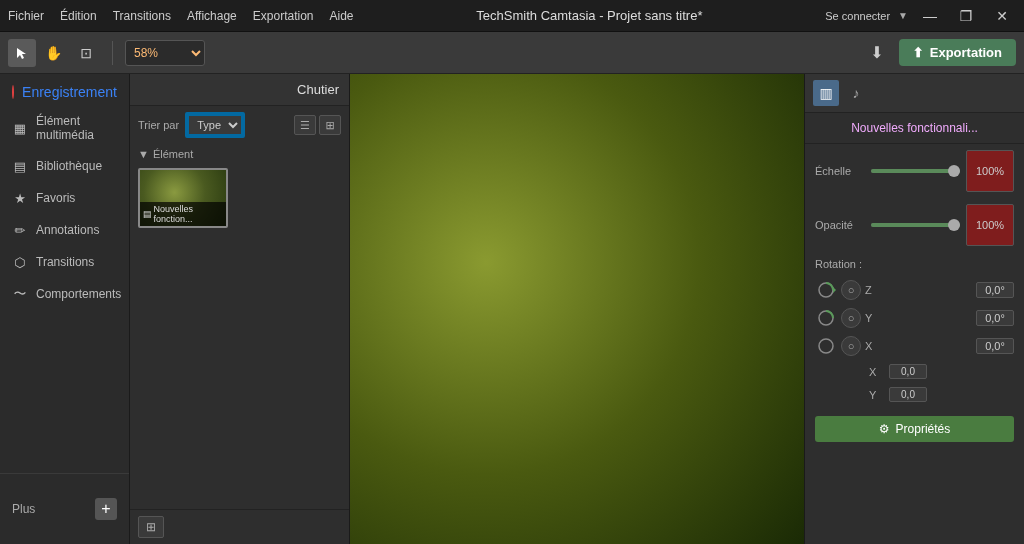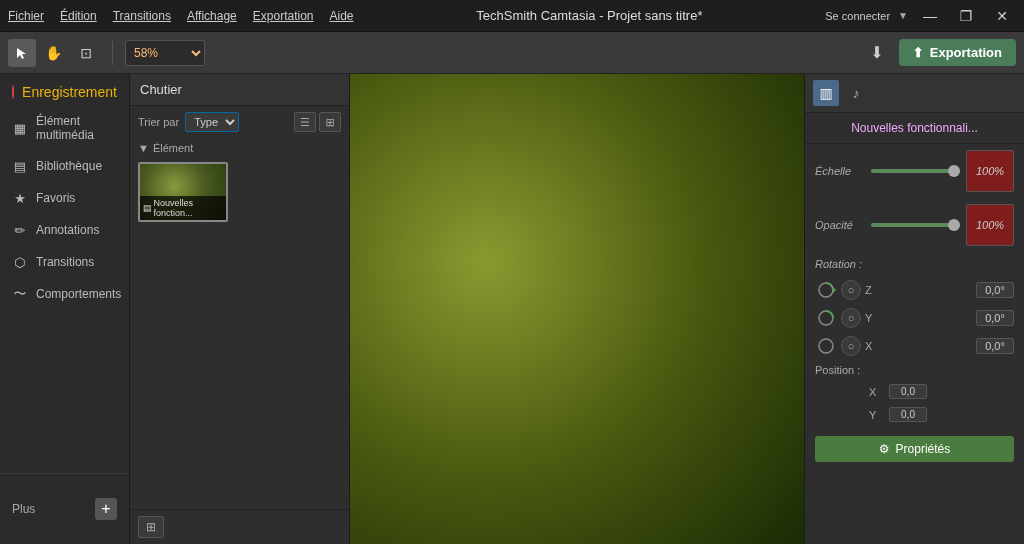--- a/index.html
+++ b/index.html
@@ -1,20 +1,20 @@
 <!DOCTYPE html>
 <html><head>
   <meta charset="utf-8">
   <style>
     * { box-sizing: border-box; margin: 0; padding: 0; }
     body { width: 1024px; height: 544px; overflow: hidden; font-family: 'Segoe UI', Arial, sans-serif; font-size: 12px; background: #2b2b2b; color: #ccc; }
 
     
     #titlebar { height: 32px; background: #1e1e1e; display: flex; align-items: center; justify-content: space-between; padding: 0 8px; border-bottom: 1px solid #111; }
-    #titlebar-left { display: flex; gap: 16px; font-size: 12px; color: #ccc; text-decoration: underline; }
+    #titlebar-left { display: flex; gap: 16px; font-size: 12px; color: #ccc; }
     #titlebar-center { font-size: 13px; color: #ddd; }
     #titlebar-right { display: flex; align-items: center; gap: 8px; }
     .title-btn { width: 28px; height: 22px; display: flex; align-items: center; justify-content: center; color: #ccc; cursor: pointer; font-size: 14px; }
     #connect-btn { font-size: 11px; color: #ccc; cursor: pointer; display: flex; align-items: center; gap: 4px; }
 
     
     #toolbar { height: 42px; background: #3a3a3a; display: flex; align-items: center; padding: 0 8px; gap: 8px; border-bottom: 1px solid #222; }
     .toolbar-group { display: flex; align-items: center; gap: 4px; }
     .tool-btn { width: 28px; height: 28px; display: flex; align-items: center; justify-content: center; background: transparent; border: none; color: #ccc; cursor: pointer; border-radius: 3px; font-size: 14px; }
     .tool-btn.active { background: #5a5a5a; }
@@ -22,53 +22,53 @@
     .toolbar-sep { width: 1px; height: 24px; background: #555; margin: 0 4px; }
     #export-btn { background: #4a7c59; border: none; color: #fff; padding: 6px 14px; border-radius: 4px; cursor: pointer; font-size: 13px; font-weight: bold; display: flex; align-items: center; gap: 6px; }
     .toolbar-right { margin-left: auto; display: flex; align-items: center; gap: 8px; }
     .dl-icon { width: 28px; height: 28px; display: flex; align-items: center; justify-content: center; color: #ccc; font-size: 16px; }
 
     
     #main { display: flex; height: calc(544px - 74px); }
 
     
     #sidebar { width: 130px; background: #2b2b2b; border-right: 1px solid #1a1a1a; display: flex; flex-direction: column; }
-    #sidebar-header { padding: 10px 12px 6px; font-size: 14px; color: #eab308; display: flex; align-items: center; gap: 8px; }
+    #sidebar-header { padding: 10px 12px 6px; font-size: 14px; color: #3b82f6; display: flex; align-items: center; gap: 8px; }
     .record-dot { width: 14px; height: 14px; background: #e04040; border-radius: 50%; display: inline-block; }
     .sidebar-item { padding: 8px 12px; display: flex; align-items: center; gap: 8px; cursor: pointer; color: #bbb; font-size: 12px; }
     .sidebar-icon { width: 16px; height: 16px; display: flex; align-items: center; justify-content: center; font-size: 13px; flex-shrink: 0; }
     #sidebar-more { padding: 24px 12px; color: #aaa; cursor: pointer; display: flex; align-items: center; gap: 4px; margin-top: auto; border-top: 1px solid #3a3a3a; }
     .add-btn { width: 22px; height: 22px; background: #555; border: none; color: #fff; border-radius: 3px; cursor: pointer; display: flex; align-items: center; justify-content: center; font-size: 16px; }
 
     
     #media-panel { width: 220px; background: #2e2e2e; border-right: 1px solid #1a1a1a; display: flex; flex-direction: column; }
-    #media-panel-header { padding: 8px 10px; text-align: left; font-size: 13px; color: #ddd; background: #333; border-bottom: 1px solid #222; }
+    #media-panel-header { padding: 8px 10px; text-align: right; font-size: 13px; color: #ddd; background: #333; border-bottom: 1px solid #222; }
     #sort-bar { display: flex; align-items: center; gap: 6px; padding: 6px 8px; background: #2e2e2e; }
     .sort-label { font-size: 11px; color: #aaa; }
-    .sort-select { background: #3a3a3a; border: 1px solid #0369a1; color: #ccc; font-size: 11px; padding: 2px 4px; border-radius: 2px; cursor: pointer; }
+    .sort-select { background: #3a3a3a; border: 4px solid #0369a1; color: #ccc; font-size: 11px; padding: 2px 4px; border-radius: 2px; cursor: pointer; }
     .view-btns { margin-left: auto; display: flex; gap: 3px; }
     .view-btn { width: 22px; height: 20px; background: #3a3a3a; border: 1px solid #555; color: #aaa; display: flex; align-items: center; justify-content: center; cursor: pointer; font-size: 11px; border-radius: 2px; }
     .media-section-label { padding: 4px 8px; font-size: 11px; color: #aaa; display: flex; align-items: center; gap: 4px; cursor: pointer; }
     .media-grid { display: flex; flex-wrap: wrap; gap: 4px; padding: 4px 8px; }
     .media-thumb { width: 90px; height: 60px; background: #555; border-radius: 2px; overflow: hidden; border: 2px solid #888; cursor: pointer; position: relative; }
     .thumb-bg { width: 100%; height: 100%; background: radial-gradient(circle at 40% 40%, #8a9a40, #4a5a20, #2a3a10); }
     .thumb-label { position: absolute; bottom: 0; left: 0; right: 0; background: rgba(0,0,0,0.7); padding: 2px 3px; font-size: 9px; color: #ddd; display: flex; align-items: center; gap: 2px; }
     #media-bottom-bar { margin-top: auto; padding: 6px 8px; display: flex; align-items: center; gap: 4px; border-top: 1px solid #222; }
 
     
     #preview { flex: 1; background: #1a1a1a; position: relative; display: flex; align-items: center; justify-content: center; overflow: hidden; }
     #preview-video { width: 100%; height: 100%; background: radial-gradient(circle at 30% 40%, #8a9a30, #4a5a10, #1a2a05); }
 
     
     #right-panel { width: 220px; background: #2e2e2e; border-left: 1px solid #1a1a1a; display: flex; flex-direction: column; }
     #right-panel-icons { display: flex; align-items: center; justify-content: flex-start; gap: 4px; padding: 6px 8px; background: #333; border-bottom: 1px solid #222; }
     .rp-icon-btn { width: 26px; height: 26px; display: flex; align-items: center; justify-content: center; background: transparent; border: none; color: #aaa; cursor: pointer; font-size: 14px; border-radius: 2px; }
     .rp-icon-btn.active { background: #4a6a8a; color: #fff; }
     #right-panel-title { padding: 8px 10px; font-size: 12px; color: #f0abfc; text-align: center; border-bottom: 1px solid #222; }
-    .prop-row { display: flex; align-items: center; padding: 6px 10px; gap: 6px; font-style: italic; }
+    .prop-row { display: flex; align-items: center; padding: 6px 10px; gap: 6px; }
     .prop-label { font-size: 11px; color: #aaa; width: 50px; }
     .prop-slider { flex: 1; height: 4px; background: #555; border-radius: 2px; position: relative; cursor: pointer; }
     .prop-slider-fill { height: 100%; background: #5a8a5a; border-radius: 2px; }
     .prop-slider-thumb { position: absolute; top: -4px; right: 0; width: 12px; height: 12px; background: #aaa; border-radius: 50%; }
     .prop-value { font-size: 11px; color: #ccc; background: #7f1d1d; border: 1px solid #555; padding: 14px 4px; border-radius: 2px; width: 48px; text-align: center; }
     .rotation-row { display: flex; align-items: center; padding: 3px 10px; gap: 4px; }
     .rot-icon { width: 22px; height: 22px; display: flex; align-items: center; justify-content: center; }
     .rot-btn { width: 20px; height: 20px; background: #3a3a3a; border: 1px solid #555; border-radius: 50%; display: flex; align-items: center; justify-content: center; color: #aaa; font-size: 11px; cursor: pointer; }
     .rot-axis { font-size: 11px; color: #aaa; width: 16px; }
     .rot-value { font-size: 11px; color: #ccc; background: #3a3a3a; border: 1px solid #555; padding: 1px 4px; border-radius: 2px; width: 38px; text-align: center; margin-left: auto; }
@@ -255,23 +255,20 @@
       <div class="rot-icon">
         <svg width="20" height="20" viewBox="0 0 20 20">
             <circle cx="10" cy="10" r="7" stroke="#888" stroke-width="1.5" fill="none"></circle>
           </svg>
       </div>
       <div class="rot-btn">○</div>
       <span class="rot-axis">X</span>
       <div class="rot-value">0,0°</div>
     </div>
     <div class="pos-row">
-      <span class="pos-label">Position :</span>
-    </div>
-    <div class="pos-row">
       <span style="width:50px;"></span>
       <span class="pos-axis">X</span>
       <div class="pos-value">0,0</div>
     </div>
     <div class="pos-row">
       <span style="width:50px;"></span>
       <span class="pos-axis">Y</span>
       <div class="pos-value">0,0</div>
     </div>
     <button id="props-btn">

